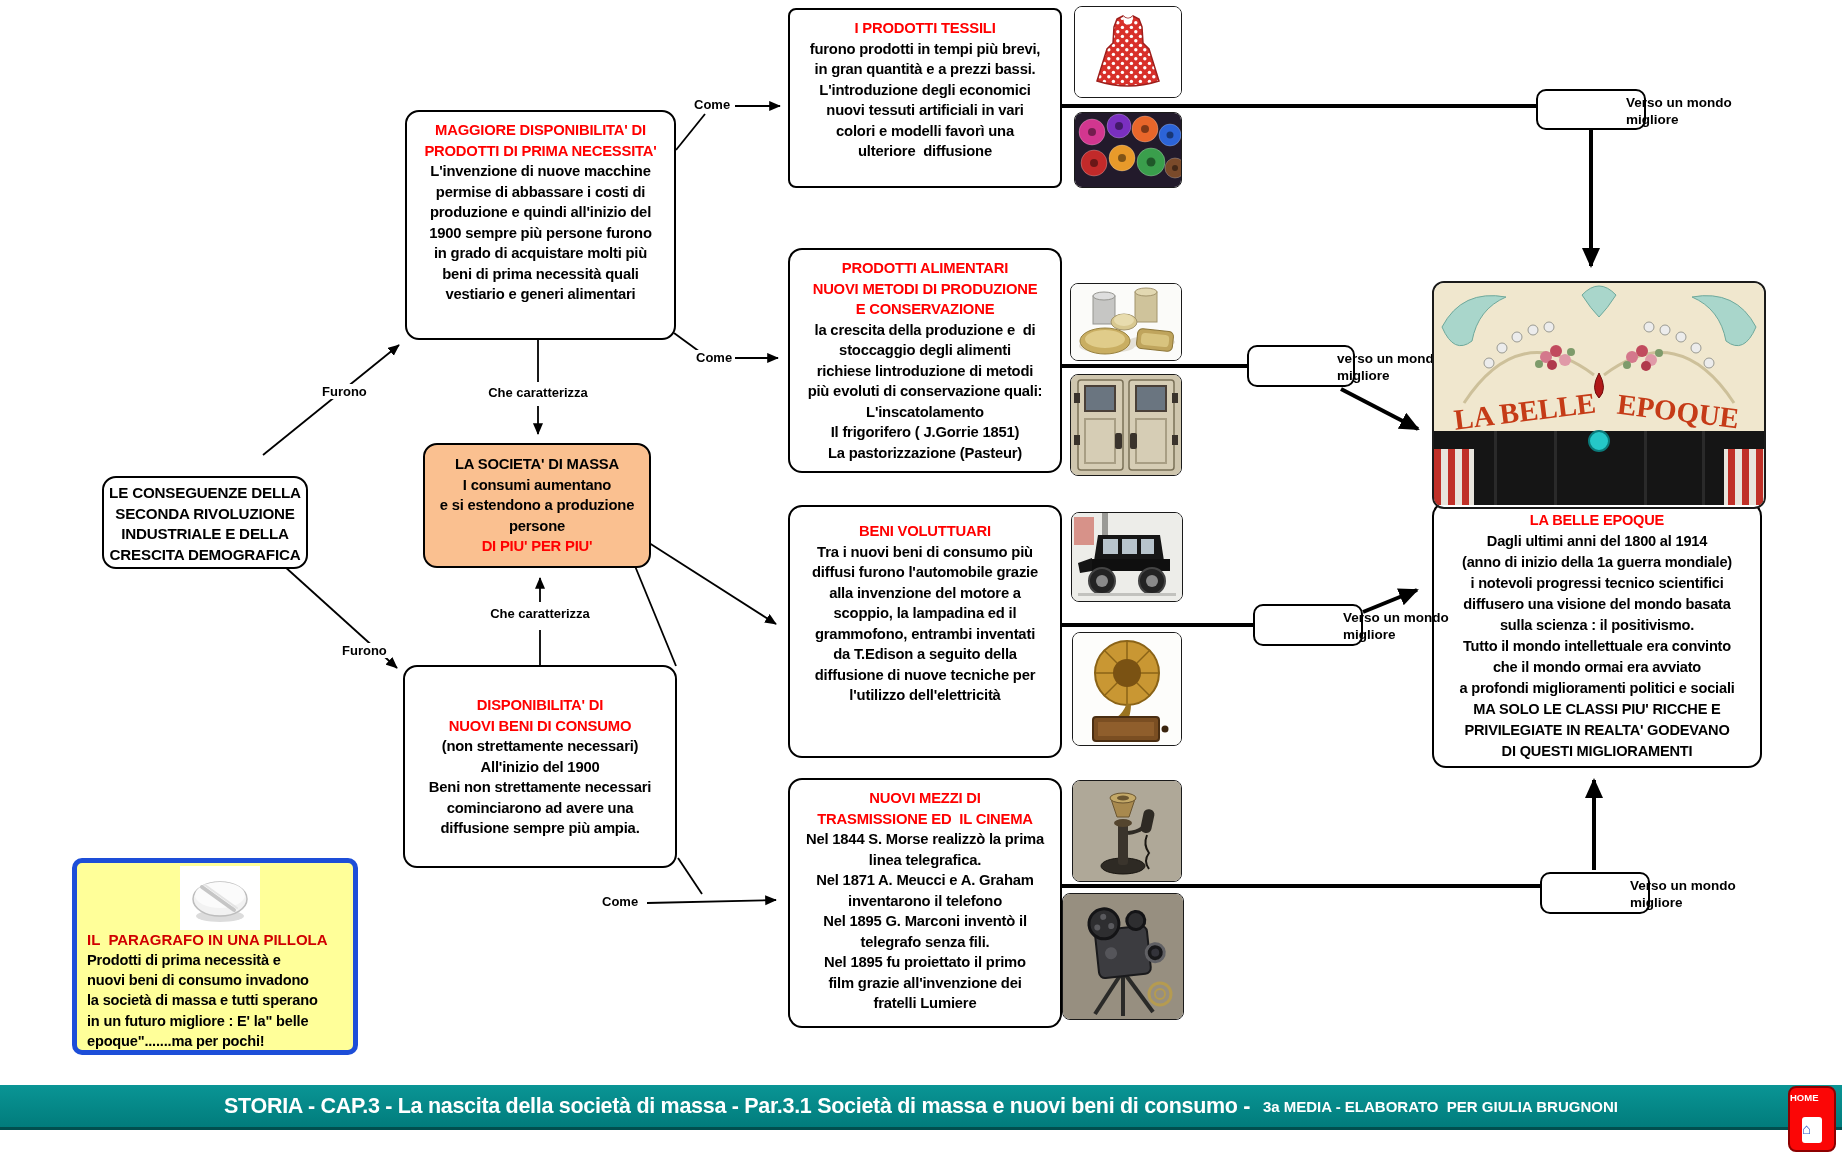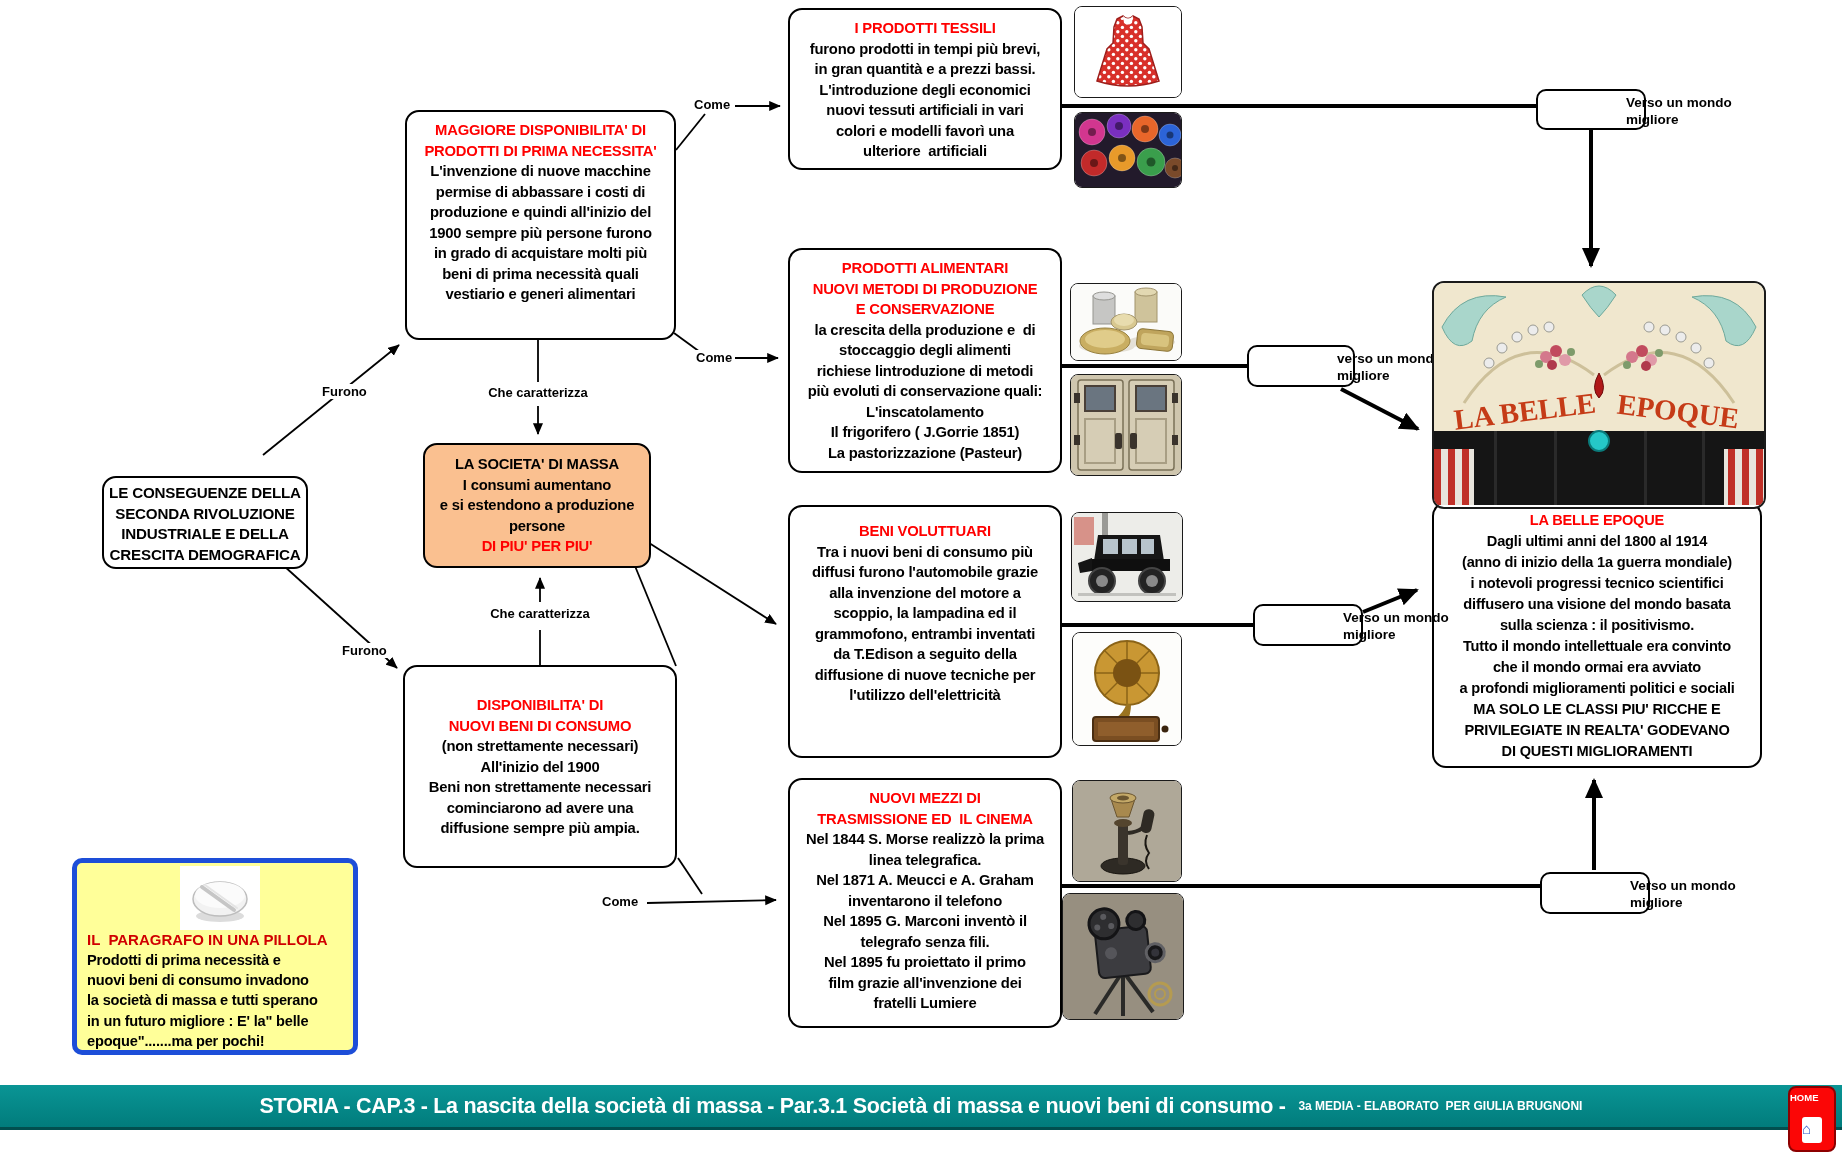--- a/index.html
+++ b/index.html
@@ -29,21 +29,21 @@
   .pillbox .ptitle{position:absolute;left:10px;top:68px;color:#D00000;font-size:15px;white-space:pre;}
   .pillbox .pbody{position:absolute;left:10px;top:87px;font-size:14.6px;line-height:20.2px;letter-spacing:-0.2px;}
   .pillbox .pbody div{white-space:pre;}
   
   #belle-text{left:1432px;top:502px;width:330px;height:266px;font-size:14.6px;line-height:21px;padding-top:6px;}
   
   .footer{position:absolute;left:0;top:1085px;width:1842px;height:45px;
         background:linear-gradient(#0a9595,#017c7c);border-bottom:3px solid #014f4f;
         display:flex;align-items:center;justify-content:center;box-sizing:border-box;}
   .footer .main{color:#fff;font-size:21.5px;letter-spacing:-0.3px;white-space:pre;text-align:right;}
-  .footer .sub{color:#fff;font-size:12px;margin-left:7px;white-space:pre;}
+  .footer .sub{color:#fff;font-size:15px;margin-left:7px;white-space:pre;}
   .home-btn{position:absolute;left:1788px;top:1086px;width:48px;height:66px;background:#FB0606;
         border:2px solid #8d0000;border-radius:8px;box-sizing:border-box;cursor:pointer;}
   .home-label{color:#fff;font-size:9.5px;margin-top:4px;}
   .home-icon{width:20px;height:26px;background:#fff;border-radius:3px;margin:14px auto 0;
         color:#2b55c8;font-size:15px;line-height:24px;}
 </style>
 </head>
 <body>
 
 <div id="stage">
@@ -134,31 +134,31 @@
       </div>
     <div class="lines">
         <div>(non strettamente necessari)</div>
         <div>All'inizio del 1900</div>
         <div>Beni non strettamente necessari</div>
         <div>cominciarono ad avere una</div>
         <div>diffusione sempre più ampia.</div>
       </div>
   </div>
 
-  <div class="node" style="left:788px;top:8px;width:274px;height:162px;">
+  <div class="node" style="left:788px;top:8px;width:274px;height:180px;border-radius:8px;">
     <div class="lines t-red">
         <div>I PRODOTTI TESSILI</div>
       </div>
     <div class="lines">
         <div>furono prodotti in tempi più brevi,</div>
         <div>in gran quantità e a prezzi bassi.</div>
         <div>L'introduzione degli economici</div>
         <div>nuovi tessuti artificiali in vari</div>
         <div>colori e modelli favorì una</div>
-        <div>ulteriore  artificiali</div>
+        <div>ulteriore  diffusione</div>
       </div>
   </div>
 
   <div class="node" style="left:788px;top:248px;width:274px;height:225px;">
     <div class="lines t-red">
         <div>PRODOTTI ALIMENTARI</div>
         <div>NUOVI METODI DI PRODUZIONE</div>
         <div>E CONSERVAZIONE</div>
       </div>
     <div class="lines">

